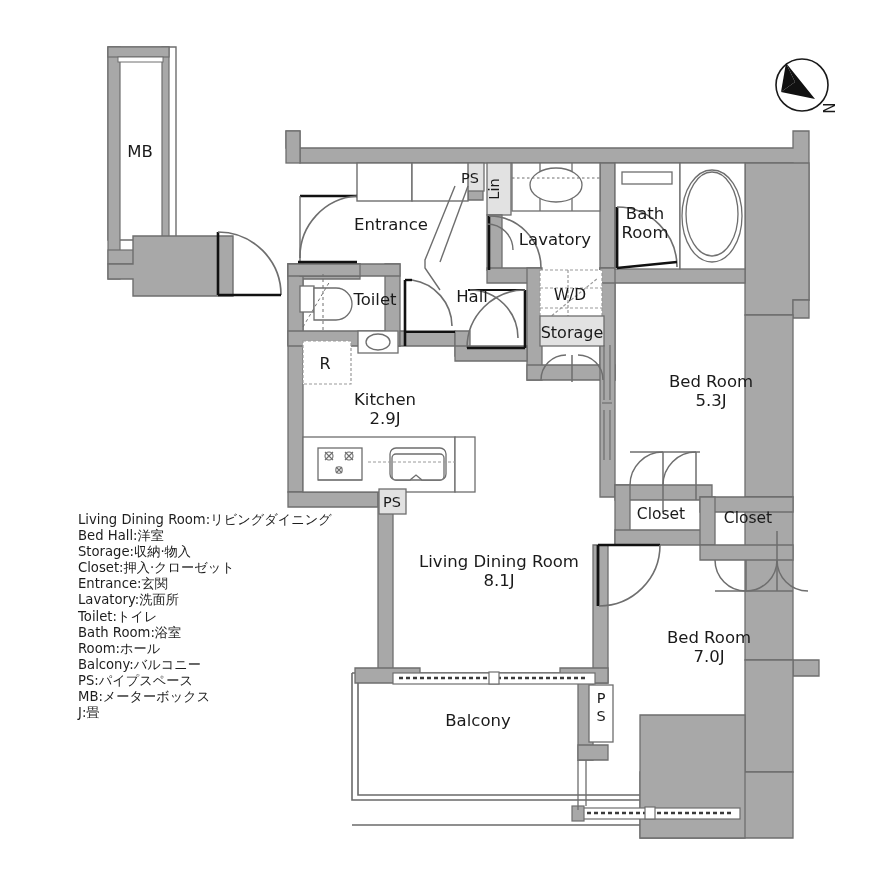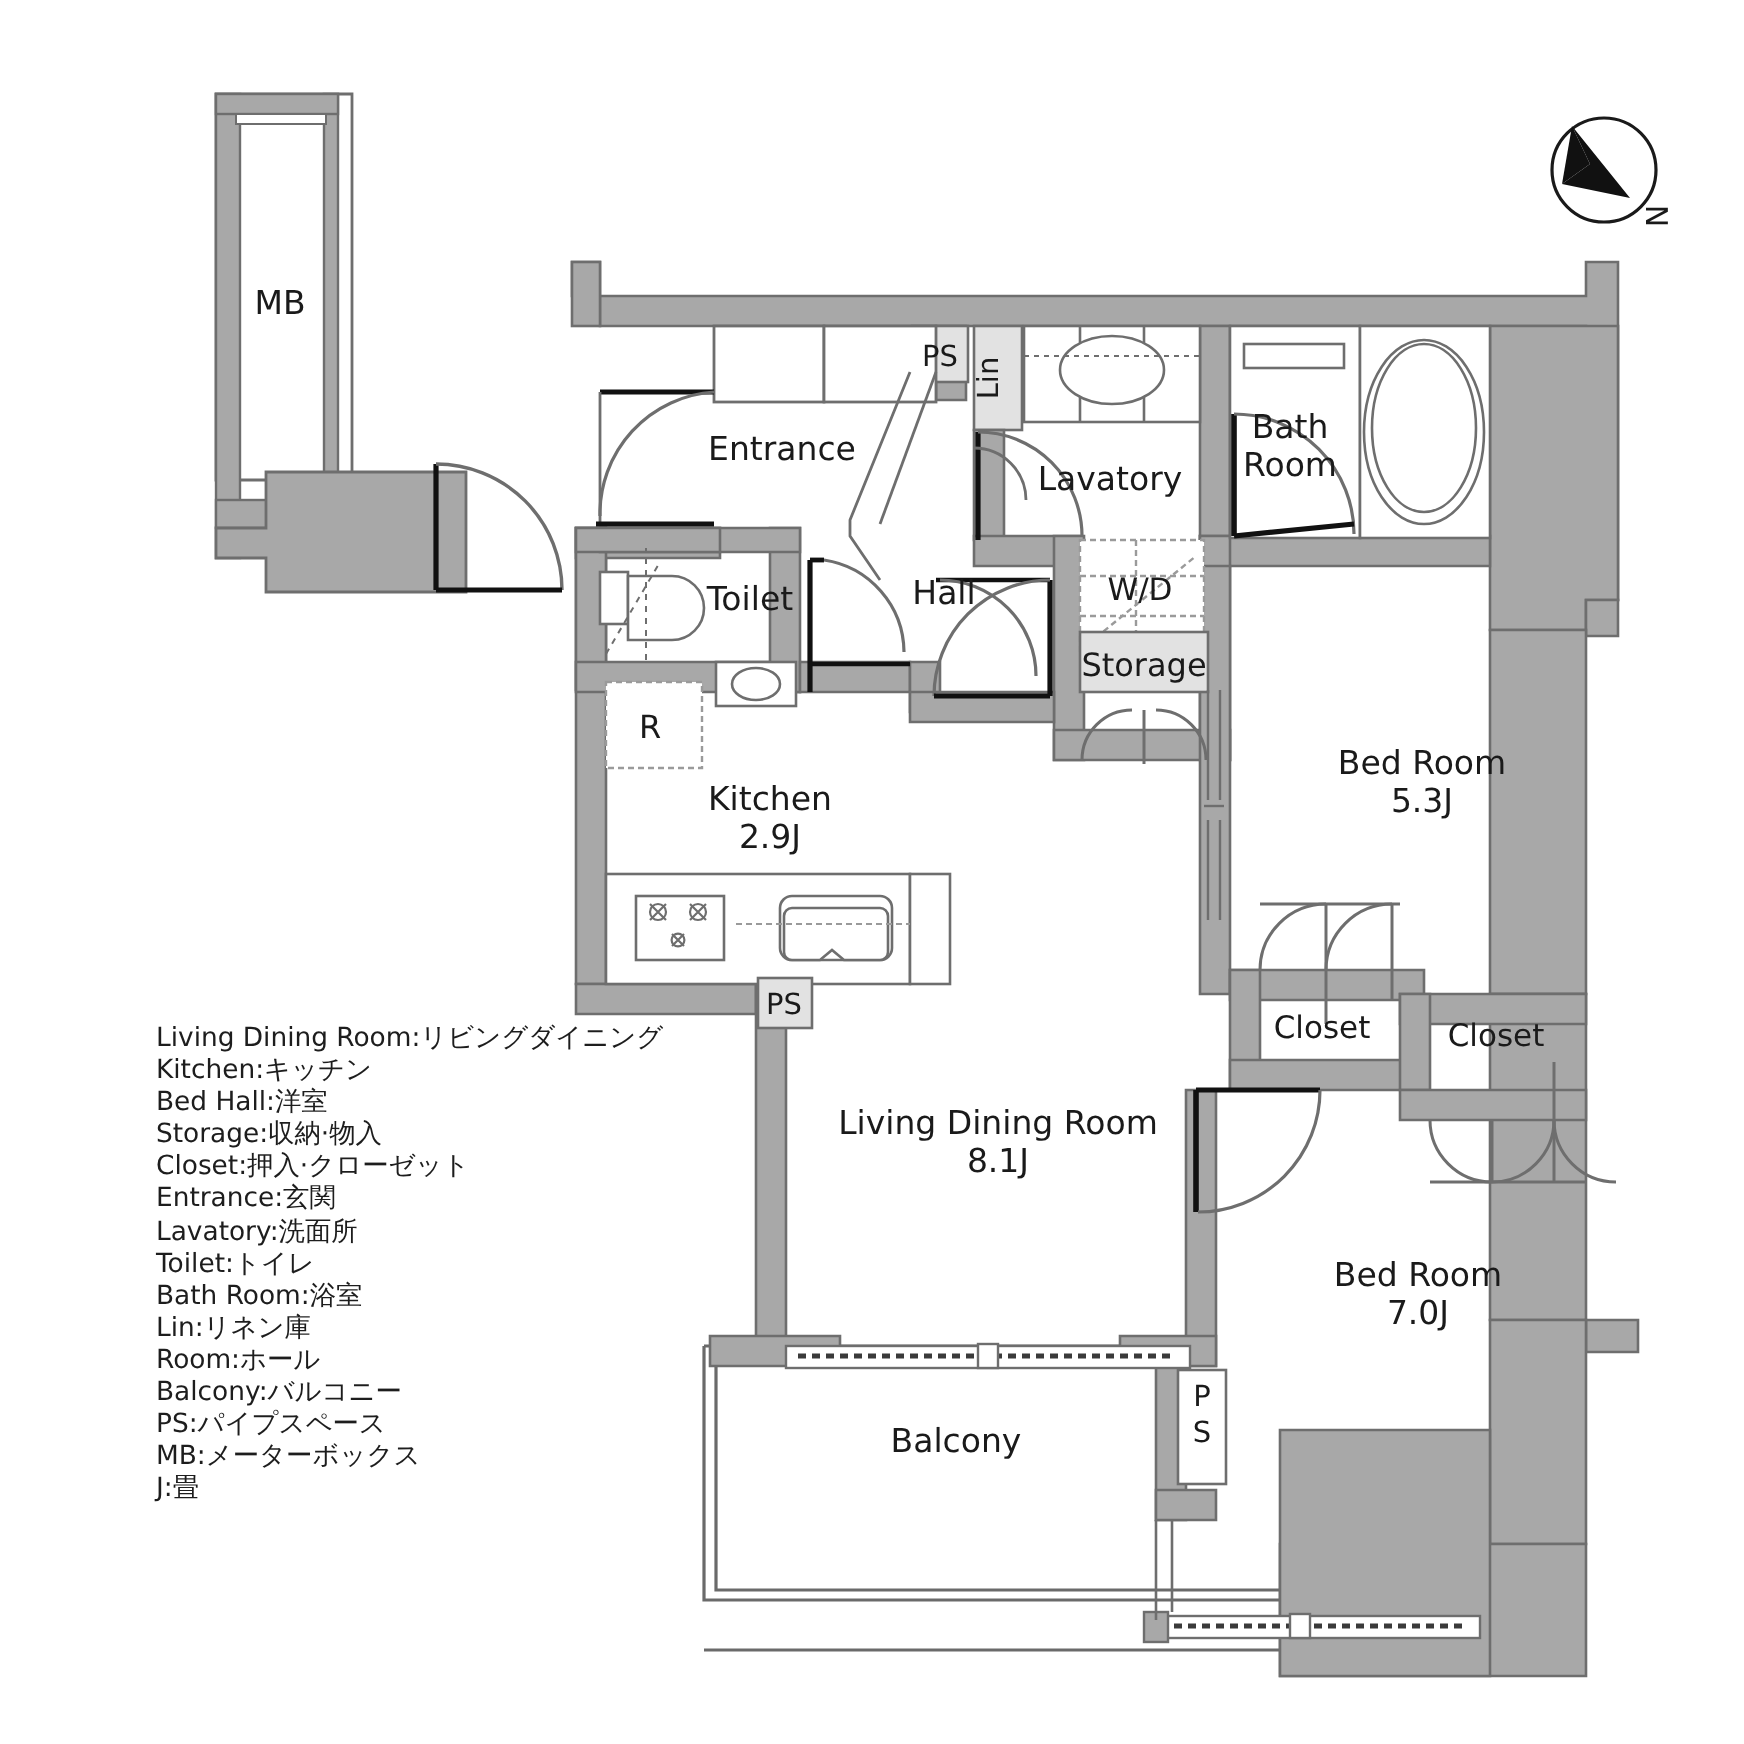--- a/index.html
+++ b/index.html
@@ -308,29 +308,27 @@
       <circle cx="802" cy="85" r="26" fill="none" stroke="#1a1a1a" stroke-width="1.6"></circle>
       <path d="M786,63 L815,99 L781,92 L795,82 Z" fill="#111"></path>
       <path d="M786,63 L795,82 L781,92 Z" fill="#111"></path>
       <text class="lbl" x="823" y="108" font-size="15" transform="rotate(90 823 108)" text-anchor="middle">N</text>
     </g>
 
   </svg>
 
   <div class="legend">
     <div>Living Dining Room:リビングダイニング</div>
-    <div>Kitchen:キッチン</div>
     <div>Bed Hall:洋室</div>
     <div>Storage:収納·物入</div>
     <div>Closet:押入·クローゼット</div>
     <div>Entrance:玄関</div>
     <div>Lavatory:洗面所</div>
     <div>Toilet:トイレ</div>
     <div>Bath Room:浴室</div>
-    <div>Lin:リネン庫</div>
     <div>Room:ホール</div>
     <div>Balcony:バルコニー</div>
     <div>PS:パイプスペース</div>
     <div>MB:メーターボックス</div>
     <div>J:畳</div>
   </div>
 
 </div>
 
 </body></html>

